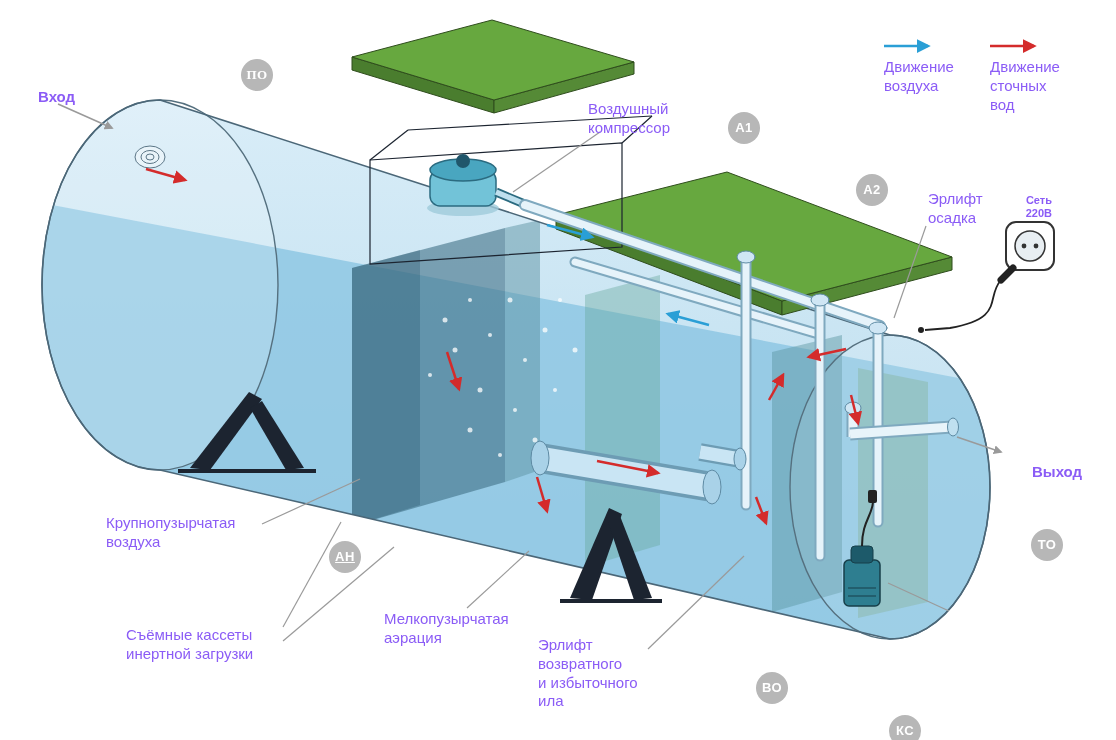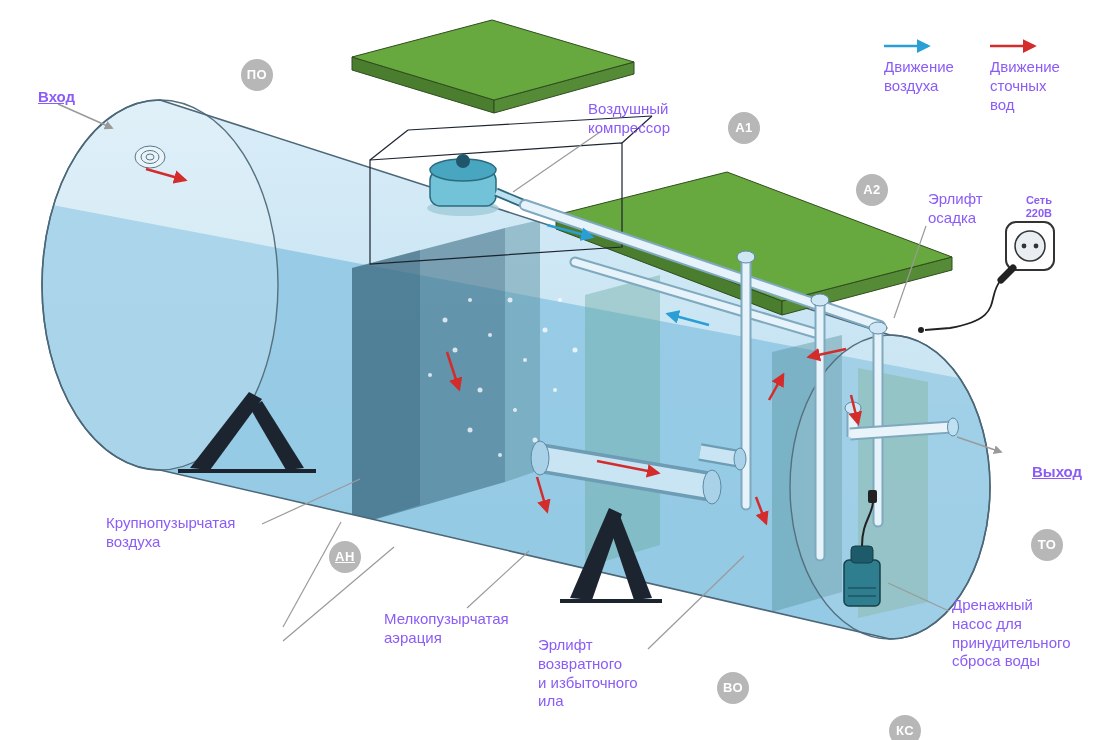--- a/index.html
+++ b/index.html
@@ -1,21 +1,21 @@
 <!DOCTYPE html>
 <html style="--air-arrow: #2a9fd6; --sewage-arrow: #d42b2b; --lid-green: #67a83f; --lid-green-dark: #4a7d2e; --lid-green-side: #558a36; --water-blue: #aedaf0; --badge-gray: #b7b7b7;"><head>
 <meta charset="utf-8">
 <style>
   html,body{margin:0;padding:0;background:#fff;}
   #stage{position:relative;width:1116px;height:740px;background:#fff;overflow:hidden;
          font-family:"Liberation Sans",sans-serif;}
   #stage svg{position:absolute;left:0;top:0;}
   .lbl{position:absolute;font:15px/1.25 "Liberation Sans",sans-serif;color:#8b5cf6;
        white-space:pre-line;}
-  .bold{font-weight:bold;text-decoration:underline;}
+  .bold{font-weight:bold;}
   .small{font:bold 11px/1.2 "Liberation Sans",sans-serif;text-align:right;}
   .badge{position:absolute;width:32px;height:32px;border-radius:50%;
          background:var(--badge-gray,#b7b7b7);color:#fff;
          font:bold 13px/32px "Liberation Sans",sans-serif;text-align:center;
          letter-spacing:.5px;}
 </style>
 </head>
 <body>
 
 <div id="stage">
@@ -221,32 +221,30 @@
   <div class="lbl small" style="left:1008px;top:194px;width:44px;">Сеть
 220В</div>
   <div class="lbl" style="left:884px;top:58px;width:95px;">Движение
 воздуха</div>
   <div class="lbl" style="left:990px;top:58px;width:95px;">Движение
 сточных
 вод</div>
   <div class="lbl bold" style="left:1032px;top:463px;">Выход</div>
   <div class="lbl" style="left:106px;top:514px;">Крупнопузырчатая
 воздуха</div>
+  <div class="lbl" style="left:126px;top:626px;">Съёмные кассеты
+инертной загрузки</div>
   <div class="lbl" style="left:384px;top:610px;">Мелкопузырчатая
 аэрация</div>
   <div class="lbl" style="left:538px;top:636px;">Эрлифт
 возвратного
 и избыточного
 ила</div>
-  <div class="lbl" style="left:952px;top:596px;">Дренажный
-насос для
-принудительного
-сброса воды</div>
-
-  <div class="badge" style="left:241px;top:59px;">ПО</div>
+
+  <div class="badge" style="left:241px;top:59px;font-family:Liberation Serif, serif;">ПО</div>
   <div class="badge" style="left:700px;top:112px;margin-left:28px;">А1</div>
   <div class="badge" style="left:856px;top:174px;">А2</div>
   <div class="badge" style="left:329px;top:541px;text-decoration:underline;">АН</div>
-  <div class="badge" style="left:717px;top:672px;text-align:center;">ВО</div>
+  <div class="badge" style="left:756px;top:672px;text-align:center;">ВО</div>
   <div class="badge" style="left:889px;top:672px;margin-top:43px;">КС</div>
   <div class="badge" style="left:1031px;top:529px;">ТО</div>
 
 </div>
 
 </body></html>

